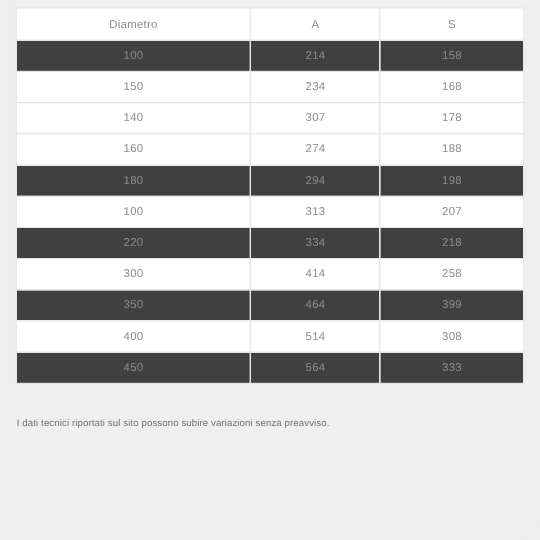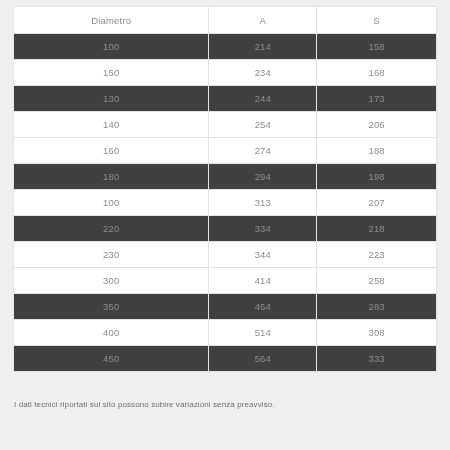--- a/index.html
+++ b/index.html
@@ -98,29 +98,24 @@
           <tr class="odd">
             <td>100</td>
             <td>214</td>
             <td>158</td>
           </tr>
           <tr class="even">
             <td>150</td>
             <td>234</td>
             <td>168</td>
           </tr>
-          <tr class="odd">
-            <td>130</td>
-            <td>244</td>
-            <td>173</td>
-          </tr>
           <tr class="even">
             <td>140</td>
-            <td>254</td>
-            <td>206</td>
+            <td>307</td>
+            <td>178</td>
           </tr>
           <tr class="even">
             <td>160</td>
             <td>274</td>
             <td>188</td>
           </tr>
           <tr class="odd">
             <td>180</td>
             <td>294</td>
             <td>198</td>
@@ -129,33 +124,28 @@
             <td>100</td>
             <td>313</td>
             <td>207</td>
           </tr>
           <tr class="odd">
             <td>220</td>
             <td>334</td>
             <td>218</td>
           </tr>
           <tr class="even">
-            <td>230</td>
-            <td>344</td>
-            <td>223</td>
-          </tr>
-          <tr class="even">
             <td>300</td>
             <td>414</td>
             <td>258</td>
           </tr>
           <tr class="odd">
             <td>350</td>
             <td>464</td>
-            <td>283</td>
+            <td>399</td>
           </tr>
           <tr class="even">
             <td>400</td>
             <td>514</td>
             <td>308</td>
           </tr>
           <tr class="odd">
             <td>450</td>
             <td>564</td>
             <td>333</td>

